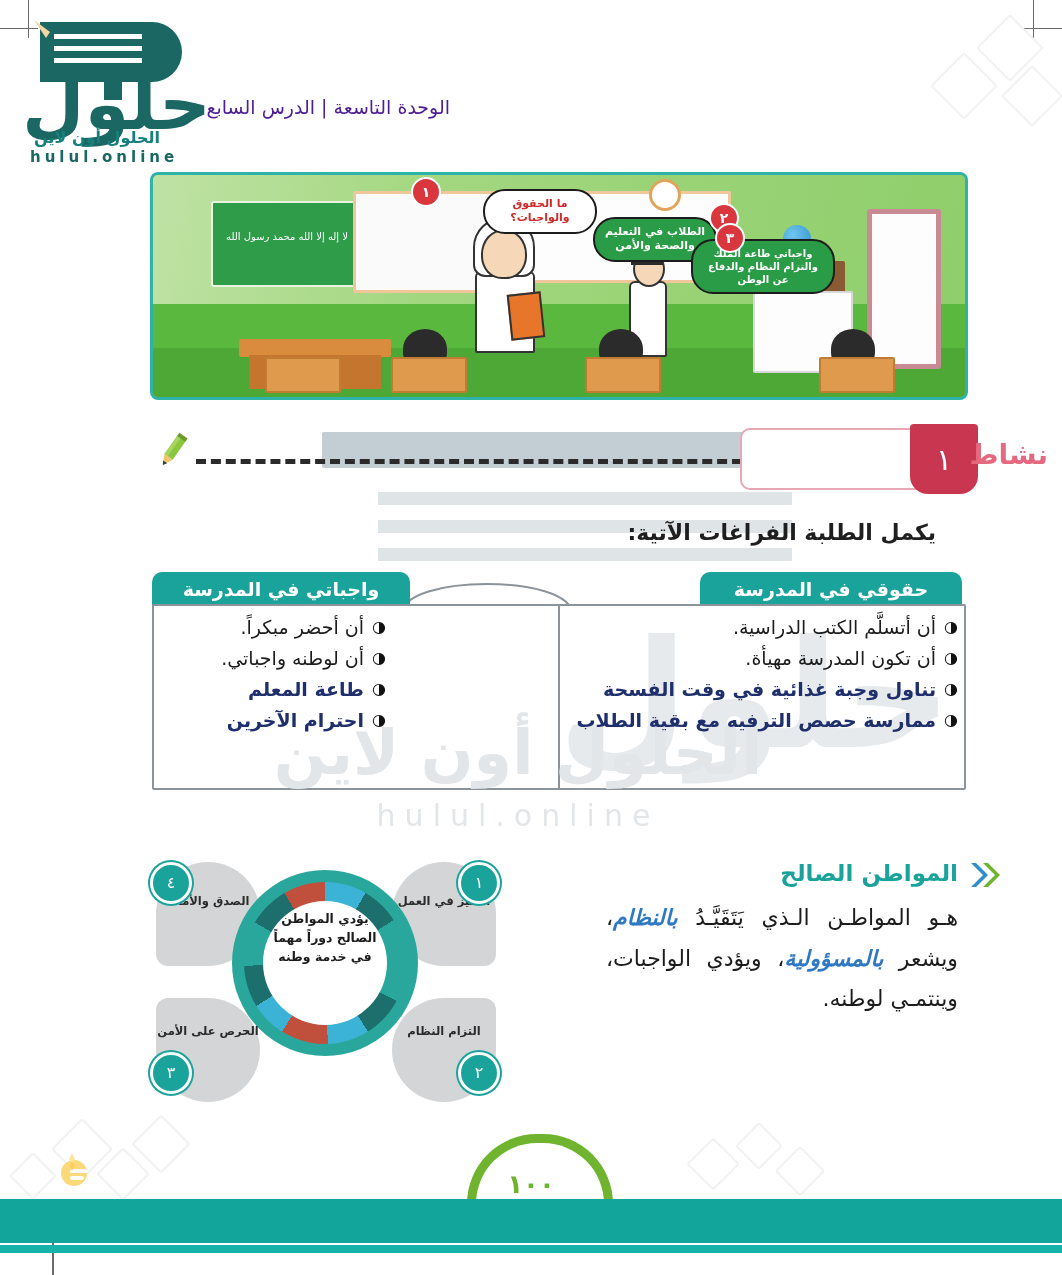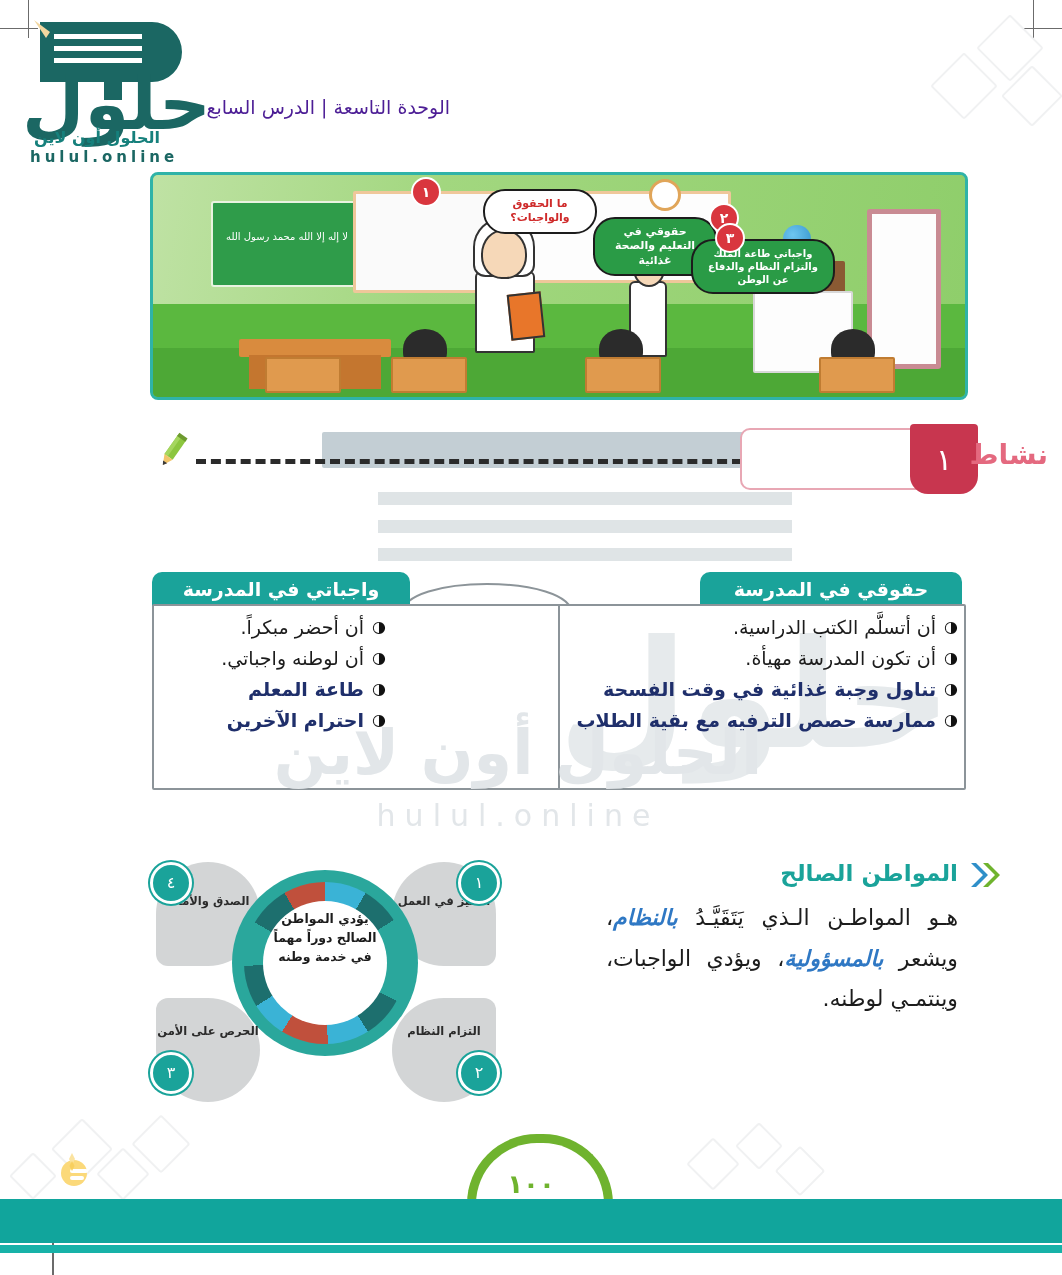--- a/index.html
+++ b/index.html
@@ -375,21 +375,21 @@
     <div class="backhead" style="left:678px;bottom:28px;"></div>
 
     <div class="chair" style="left:112px;"></div>
     <div class="chair" style="left:238px;"></div>
     <div class="chair" style="left:432px;"></div>
     <div class="chair" style="left:666px;"></div>
 
     <div class="bubble b1">ما الحقوق والواجبات؟</div>
     <div class="num-badge" style="left:258px;top:2px;">١</div>
 
-    <div class="bubble b2">حقوقي في التعليم والصحة غذائية</div>
+    <div class="bubble b2">الطلاب في التعليم والصحة والأمن</div>
     <div class="num-badge" style="left:556px;top:28px;">٢</div>
 
     <div class="bubble b3">واجباتي طاعة الملك والتزام النظام والدفاع عن الوطن</div>
     <div class="num-badge" style="left:562px;top:48px;">٣</div>
   </div>
 
   <div class="act-strip"></div>
   <div class="act-strip2"></div>
   <div class="act-strip3"></div>
   <div class="act-strip4"></div>
@@ -401,20 +401,21 @@
       <rect x="15" y="2" width="4" height="24" fill="#a5d65e"></rect>
       <polygon points="15,26 25,26 20,36" fill="#f2c56b"></polygon>
       <polygon points="17.5,32 22.5,32 20,36" fill="#3a3a3a"></polygon>
       <rect x="15" y="0" width="10" height="4" fill="#6d9a2f"></rect>
     </g>
   </svg>
 
   <div class="act-badge"></div>
   <div class="act-badge-num">١</div>
   <div class="act-badge-label">نشاط</div>
+  <div class="act-instr">يكمل الطلبة الفراغات الآتية:</div>
 
   <svg class="tbl-curve" viewBox="0 0 810 48">
     <path d="M250 46 C250 6, 420 6, 420 46" fill="none" stroke="#8c9499" stroke-width="2"></path>
   </svg>
 
   <div class="th th-left">واجباتي في المدرسة</div>
   <div class="th th-right">حقوقي في المدرسة</div>
 
   <div class="tbl">
     <div class="tbl-split"></div>

